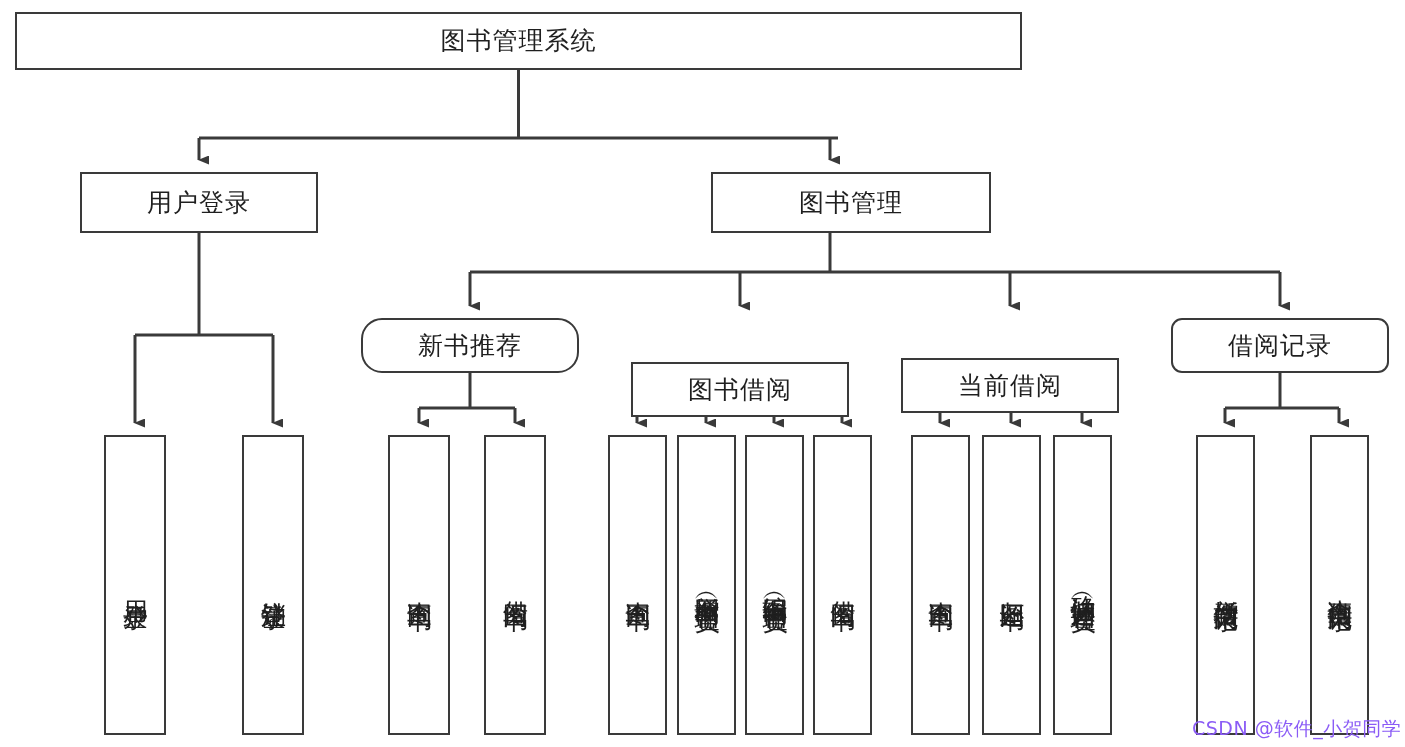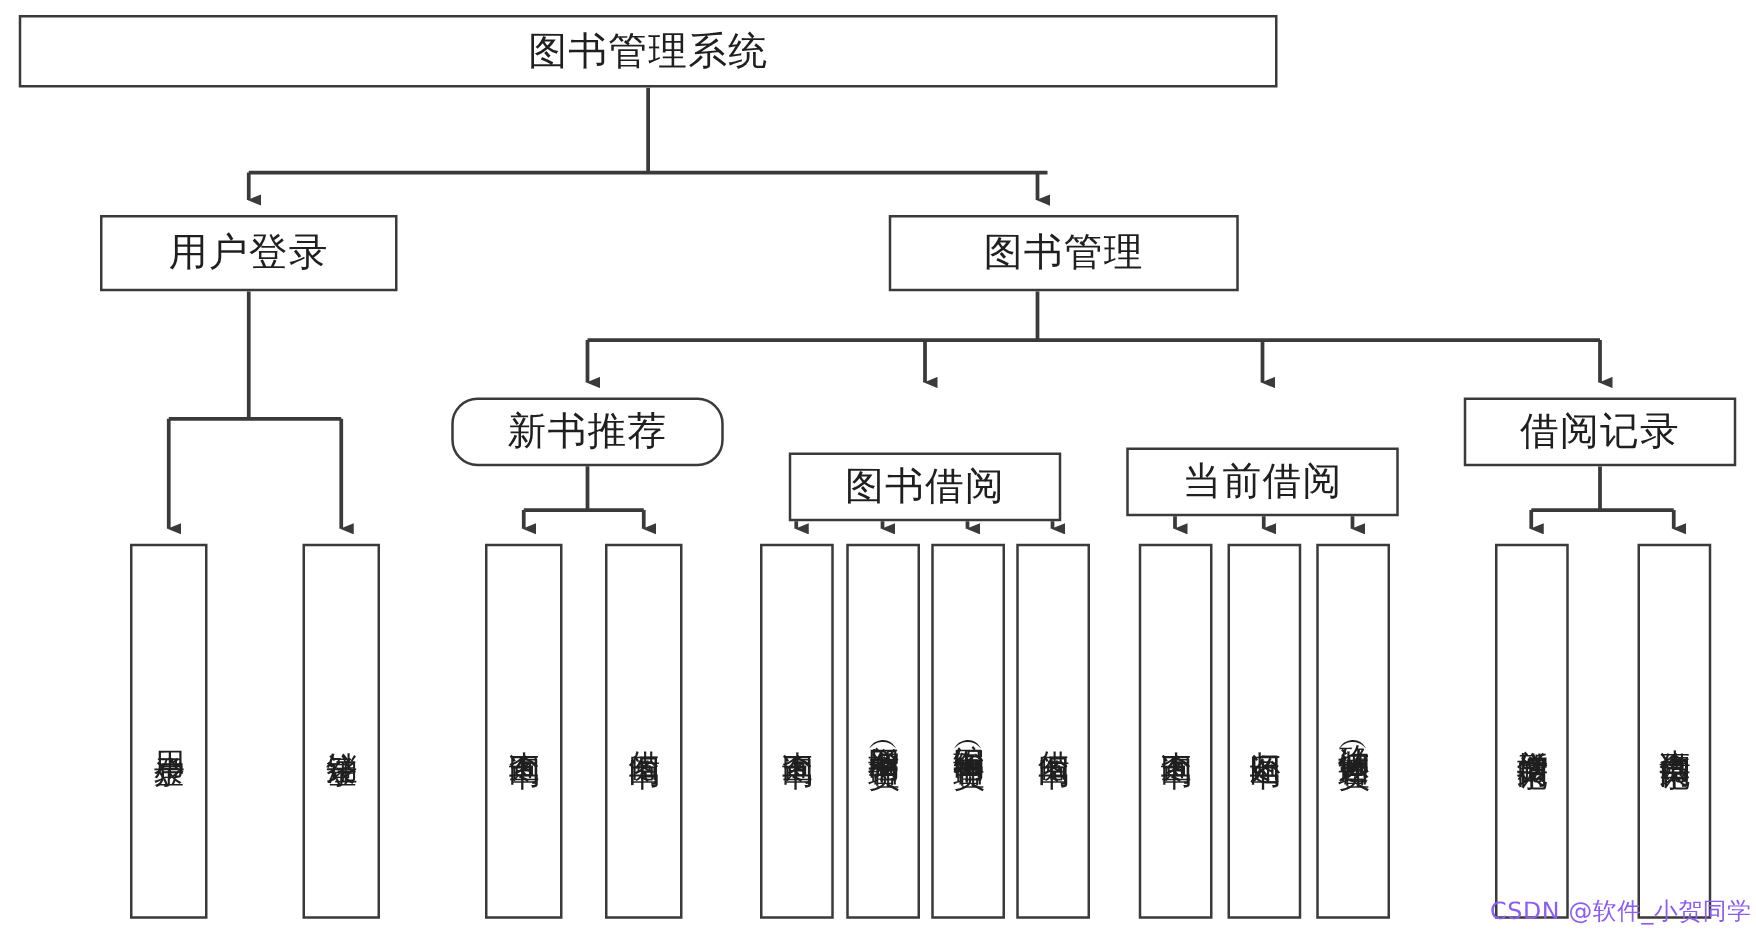--- a/index.html
+++ b/index.html
@@ -29,21 +29,21 @@
     position: absolute;
     box-sizing: border-box;
     border: 2.5px solid #3a3a3a;
     background: #ffffff;
     display: flex;
     align-items: center;
     justify-content: center;
     color: #1f1f1f;
   }
   .node.horizontal {
-    font-size: 31px;
+    font-size: 25px;
     line-height: 1.1;
     letter-spacing: 1px;
     align-items: center;
   }
   .node.vertical {
     writing-mode: vertical-rl;
     text-orientation: upright;
     font-size: 25px;
     line-height: 1.12;
     letter-spacing: 2px;
@@ -134,21 +134,21 @@
 
   <div class="node horizontal" id="n-l3-0" style="left: 361px; top: 318px; width: 218px; height: 55px; border-radius: 21px;">
     <span class="label">新书推荐</span>
   </div>
   <div class="node horizontal" id="n-l3-1" style="left: 631px; top: 318px; width: 218px; height: 55px; margin-top: 44px;">
     <span class="label">图书借阅</span>
   </div>
   <div class="node horizontal" id="n-l3-2" style="left: 901px; top: 318px; width: 218px; height: 55px; margin-top: 40px;">
     <span class="label">当前借阅</span>
   </div>
-  <div class="node horizontal" id="n-l3-3" style="left: 1171px; top: 318px; width: 218px; height: 55px;">
+  <div class="node horizontal" id="n-l3-3" style="left: 1171px; top: 318px; width: 218px; height: 55px; border-radius: 11px;">
     <span class="label">借阅记录</span>
   </div>
 
   <div class="node vertical" id="n-leaf-0" style="left: 104px; top: 435px; width: 62px; height: 300px;">
     <span class="label">用户登录</span>
   </div>
   <div class="node vertical" id="n-leaf-1" style="left: 242px; top: 435px; width: 62px; height: 300px;">
     <span class="label">注销登录</span>
   </div>
   <div class="node vertical" id="n-leaf-2" style="left: 388px; top: 435px; width: 62px; height: 300px;">

